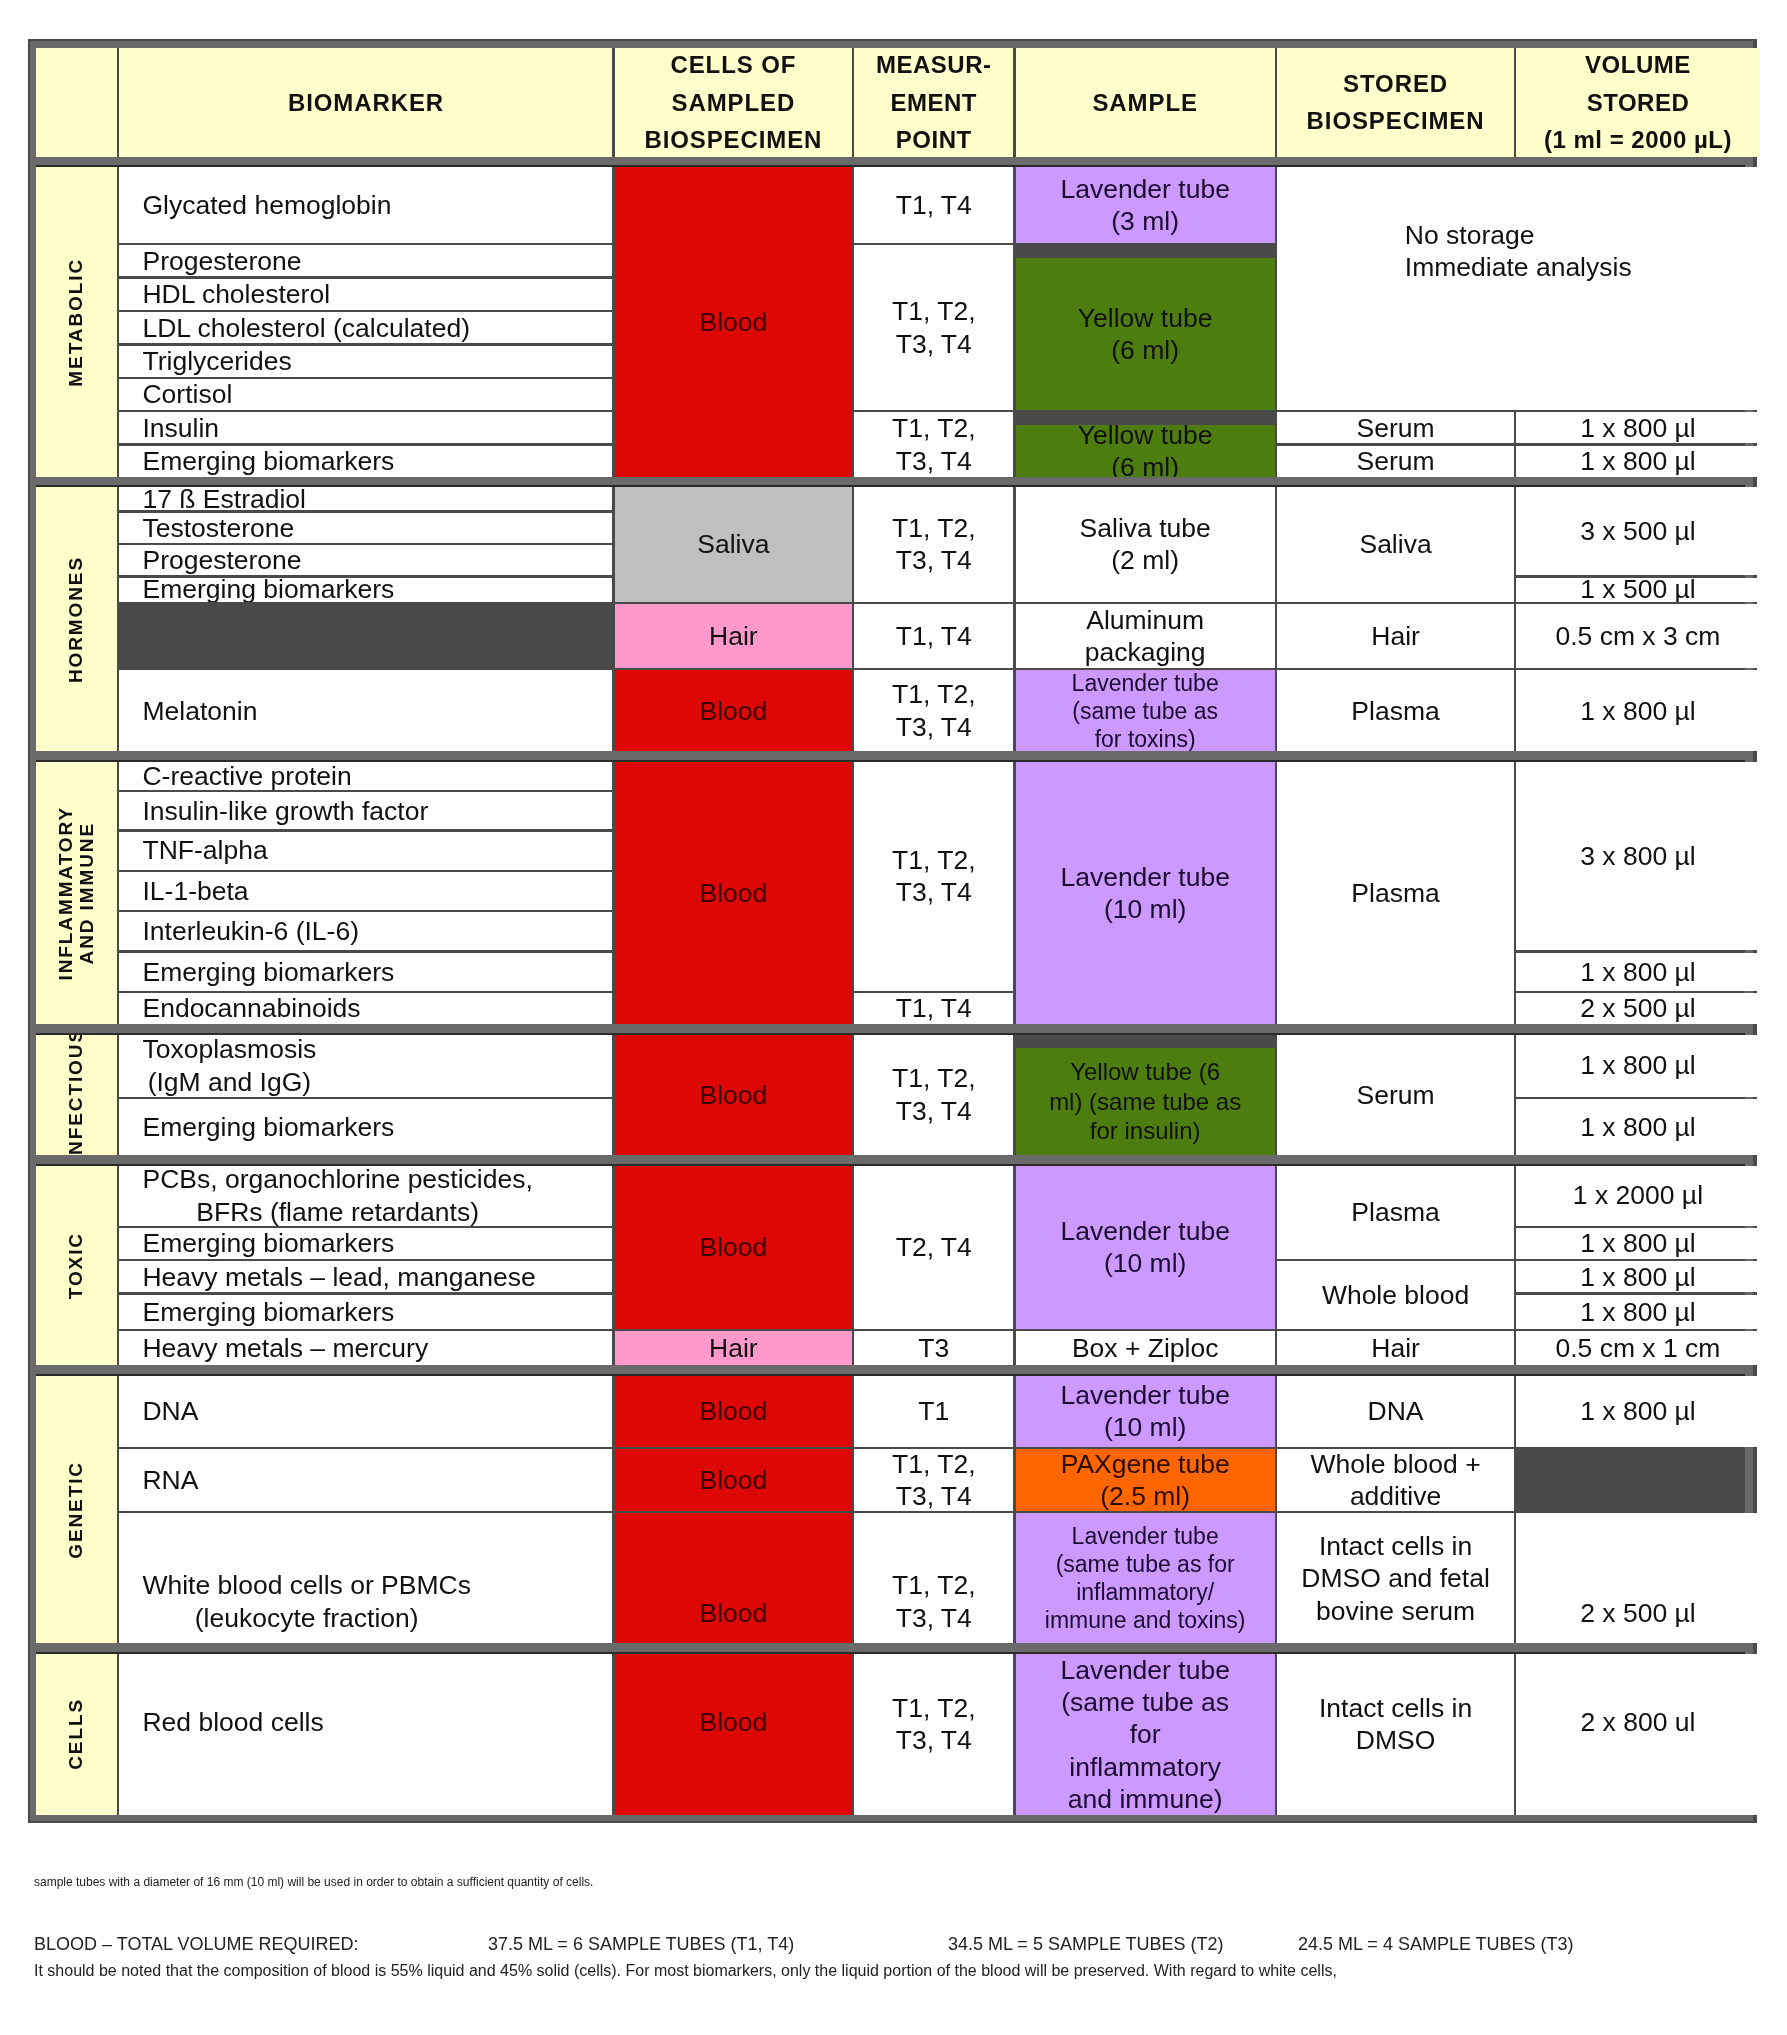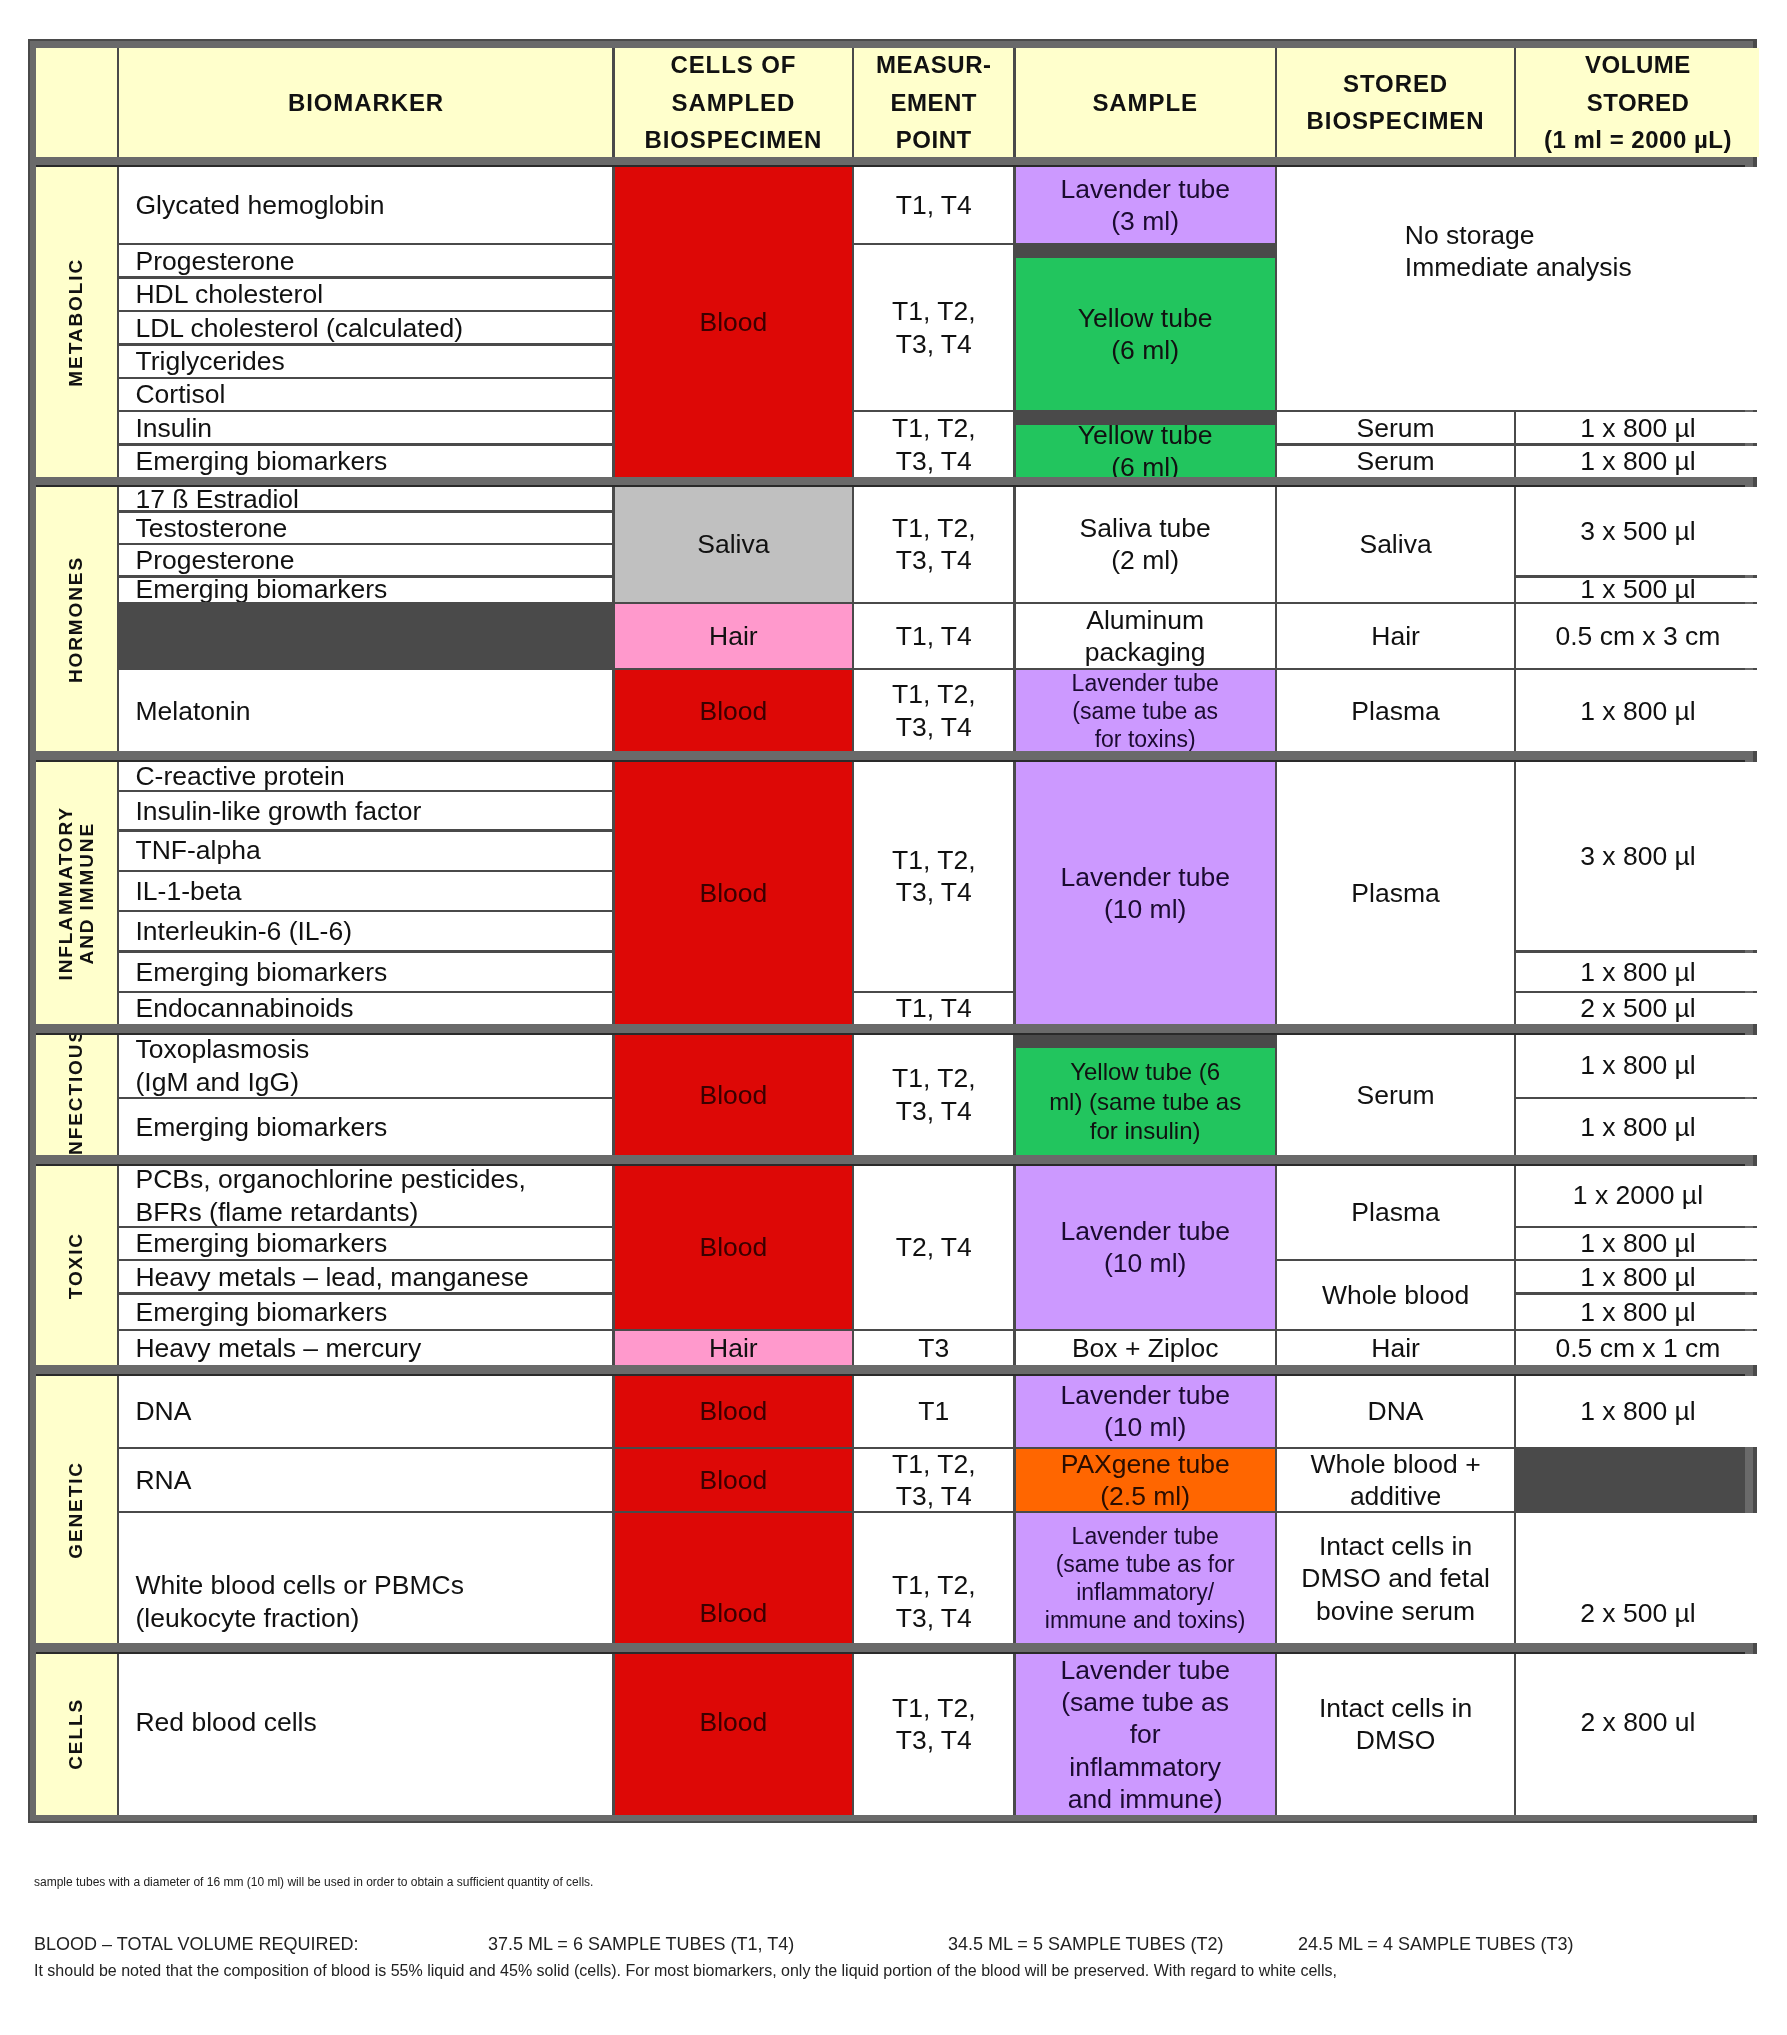--- a/index.html
+++ b/index.html
@@ -8,28 +8,28 @@
   .tbl { position:absolute; left:27.5px; top:39px; width:1729px;
          background:#6a6a6a; padding:6.6px 7.6px 6.6px 6.6px; box-sizing:border-box;
          border:2.8px solid #4a4a4a; border-right-width:4.7px; }
   .sect { display:grid; position:relative;
           grid-template-columns:81px 493px 237px 159px 259px 237px 243px;
           background:#4a4a4a; gap:2.4px; border-top:2.4px solid #2a2a2a; margin-bottom:8.5px; }
   .sect:last-child { margin-bottom:0; }
   .c { background:#fff; display:flex; align-items:center; justify-content:center;
        text-align:center; font-size:26.5px; line-height:1.22; padding:0 6.6px; box-sizing:border-box;
        overflow:hidden; }
-  .c.l { justify-content:flex-start; text-align:left; padding-left:16px; }
+  .c.l { justify-content:flex-start; text-align:center; padding-left:23px; }
   .hdr .c { background:#ffffcc; font-weight:bold; font-size:24px; letter-spacing:0.9px; line-height:1.55; }
   .cat { background:#ffffcc; }
   .cat span { writing-mode:vertical-rl; transform:rotate(180deg); font-weight:bold;
               font-size:19px; letter-spacing:1.9px; line-height:1.1; white-space:pre; text-align:center; }
   .red { background:#dd0806; color:#3a0000; }
   .lav { background:#cc99ff; color:#1b0b30; }
-  .yel { background:#22c55e;margin-top:13px; }
+  .yel { background:#4d7c0f;margin-top:13px; }
   .pink { background:#ff99cc; }
   .gray { background:#c0c0c0; }
   .orange { background:#ff6600; color:#2a0d00; }
   .nostore { align-items:flex-start; padding-top:52px; text-align:left; justify-content:center; }
   .foot { position:absolute; left:34px; font-size:18px; color:#222; white-space:pre; }
 </style>
 </head>
 <body>
 
 <div class="tbl">

